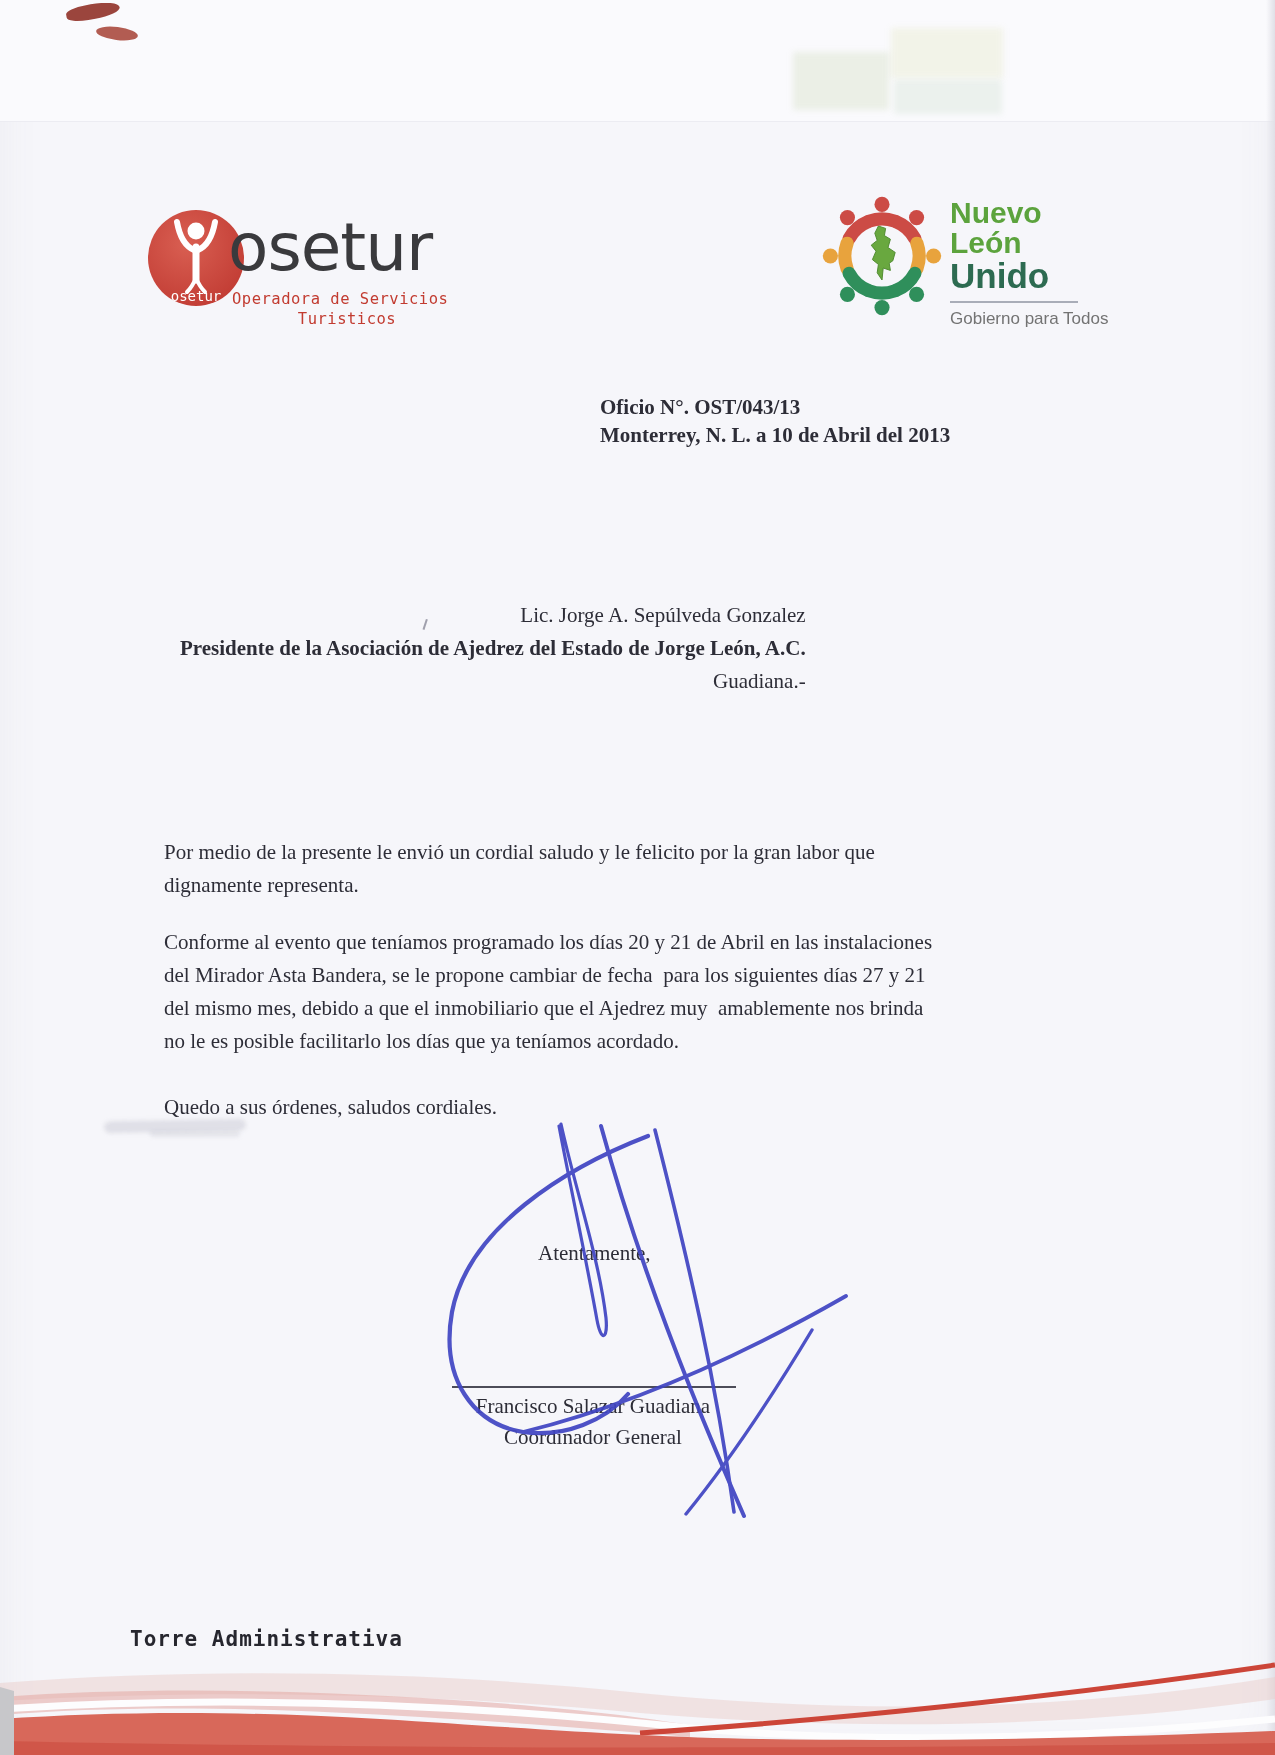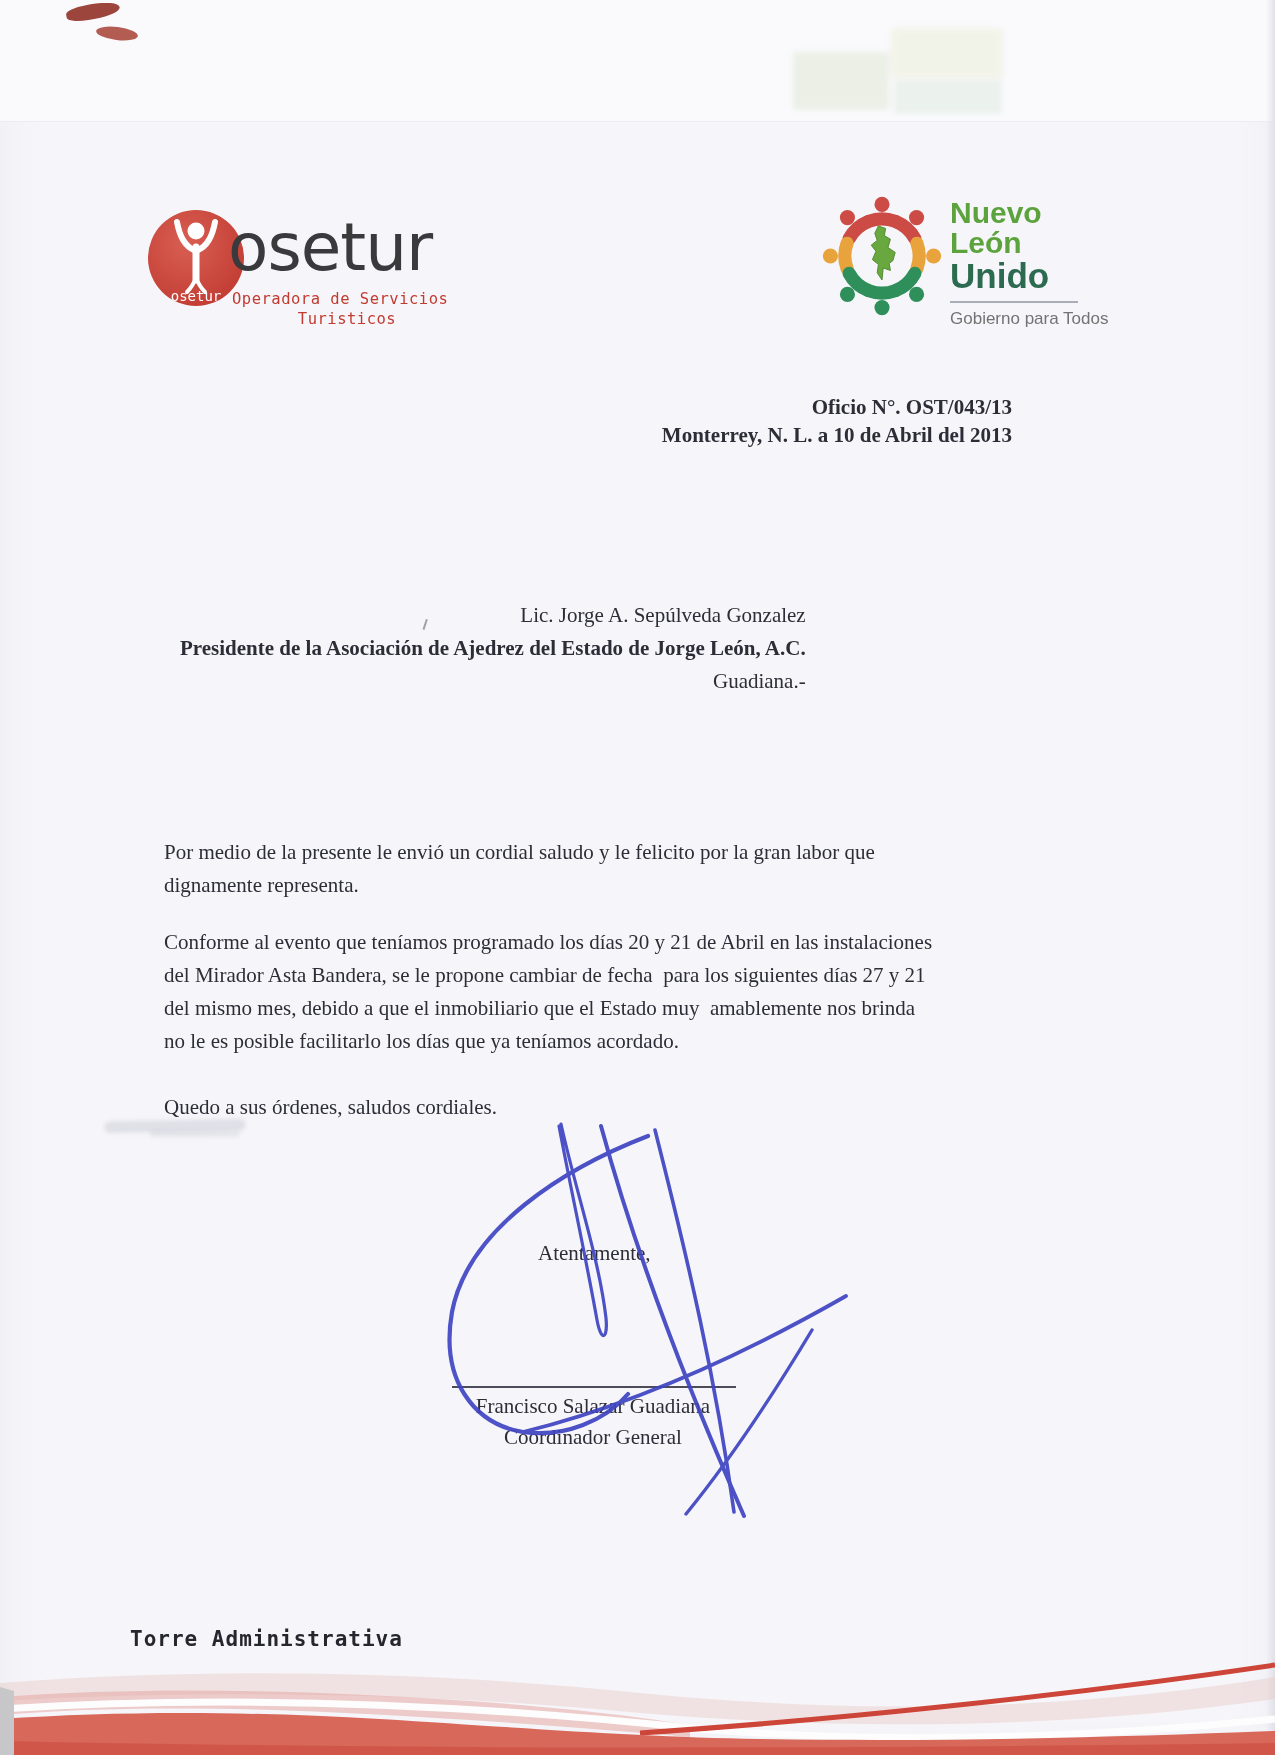--- a/index.html
+++ b/index.html
@@ -21,21 +21,21 @@
 
   .nl-logo{position:absolute;left:822px;top:194px;}
   .nl-emblem{position:absolute;left:0;top:2px;width:120px;height:120px;}
   .nl-text{position:absolute;left:128px;top:4px;width:150px;font-family:"Liberation Sans",sans-serif;}
   .nl-l1,.nl-l2{font-size:30px;line-height:30px;font-weight:bold;color:#5ca33d;}
   .nl-l3{font-size:35px;line-height:36px;font-weight:bold;color:#2d6b51;}
   .nl-div{width:128px;height:2px;background:#a9adb8;margin-top:7px;}
   .nl-sub{margin-top:6px;font-size:17px;color:#737373;white-space:nowrap;}
 
   
-  .refblock{position:absolute;left:600px;top:393px;width:412px;text-align:right;
+  .refblock{position:absolute;left:600px;top:393px;width:412px;text-align:left;
             font-weight:bold;font-size:21px;line-height:28px;}
   .recipient{position:absolute;left:180px;top:599px;font-size:21px;line-height:33px;text-align:right;}
   .recipient .rt{font-weight:bold;}
   .para{position:absolute;left:164px;font-size:21px;line-height:33px;}
   .para div{white-space:pre;}
   .p1{top:836px;} .p2{top:926px;} .p3{top:1091px;}
   .valediction{position:absolute;left:538px;top:1241px;font-size:21px;}
   .sig-line{position:absolute;left:452px;top:1386px;width:284px;height:2px;background:#4c4c58;}
   .signer{position:absolute;left:428px;top:1391px;width:330px;text-align:center;font-size:21px;line-height:31px;}
   .sig-svg{position:absolute;left:0;top:0;width:1275px;height:1755px;pointer-events:none;}
@@ -149,21 +149,21 @@
     <div>Guadiana.-</div>
   </div>
 
   <div class="para p1">
     <div>Por medio de la presente le envió un cordial saludo y le felicito por la gran labor que</div>
     <div>dignamente representa.</div>
   </div>
   <div class="para p2">
     <div>Conforme al evento que teníamos programado los días 20 y 21 de Abril en las instalaciones</div>
     <div>del Mirador Asta Bandera, se le propone cambiar de fecha  para los siguientes días 27 y 21</div>
-    <div>del mismo mes, debido a que el inmobiliario que el Estado muy  amablemente nos brinda</div>
+    <div>del mismo mes, debido a que el inmobiliario que el Ajedrez muy  amablemente nos brinda</div>
     <div>no le es posible facilitarlo los días que ya teníamos acordado.</div>
   </div>
   <div class="para p3">
     <div>Quedo a sus órdenes, saludos cordiales.</div>
   </div>
 
   <div class="valediction">Atentamente,</div>
   <div class="sig-line"></div>
   <div class="signer">
     <div>Francisco Salazar Guadiana</div>

